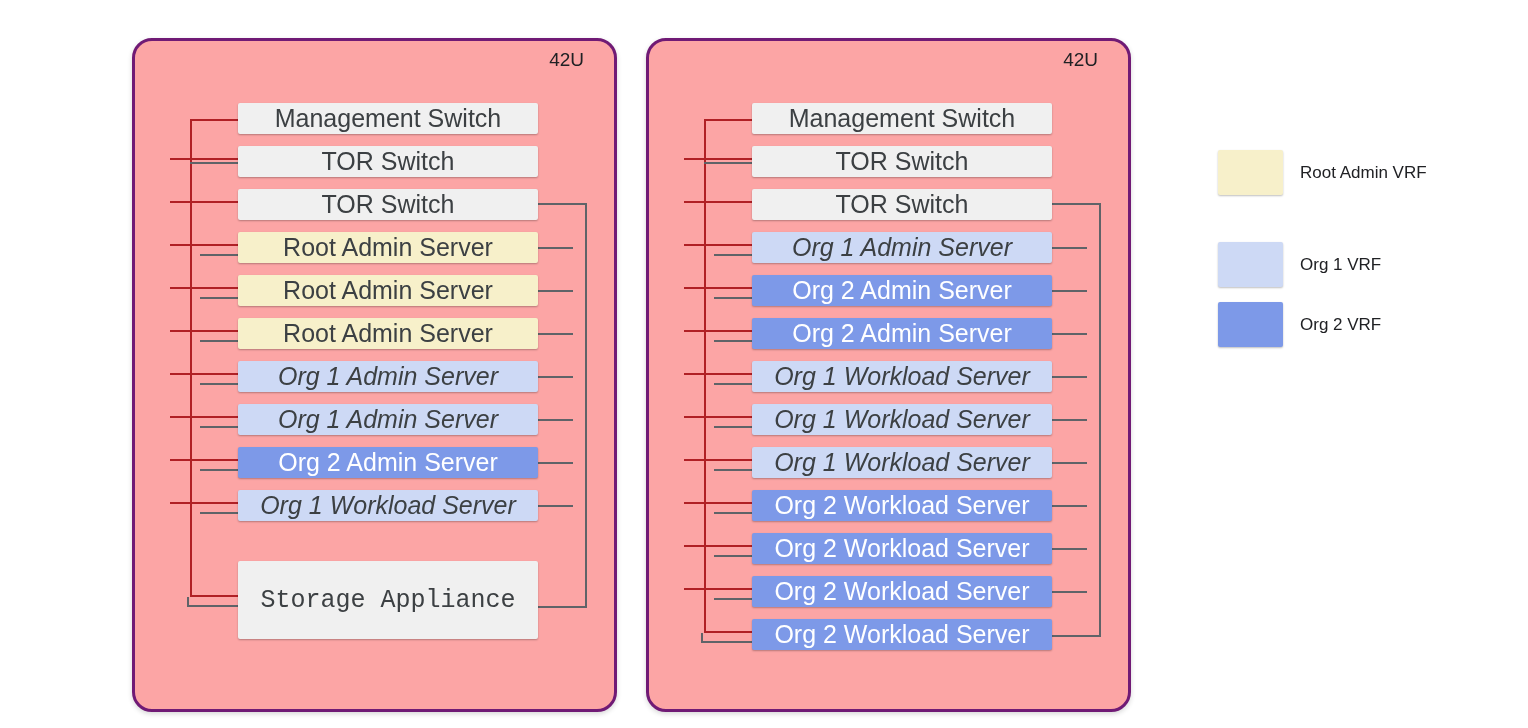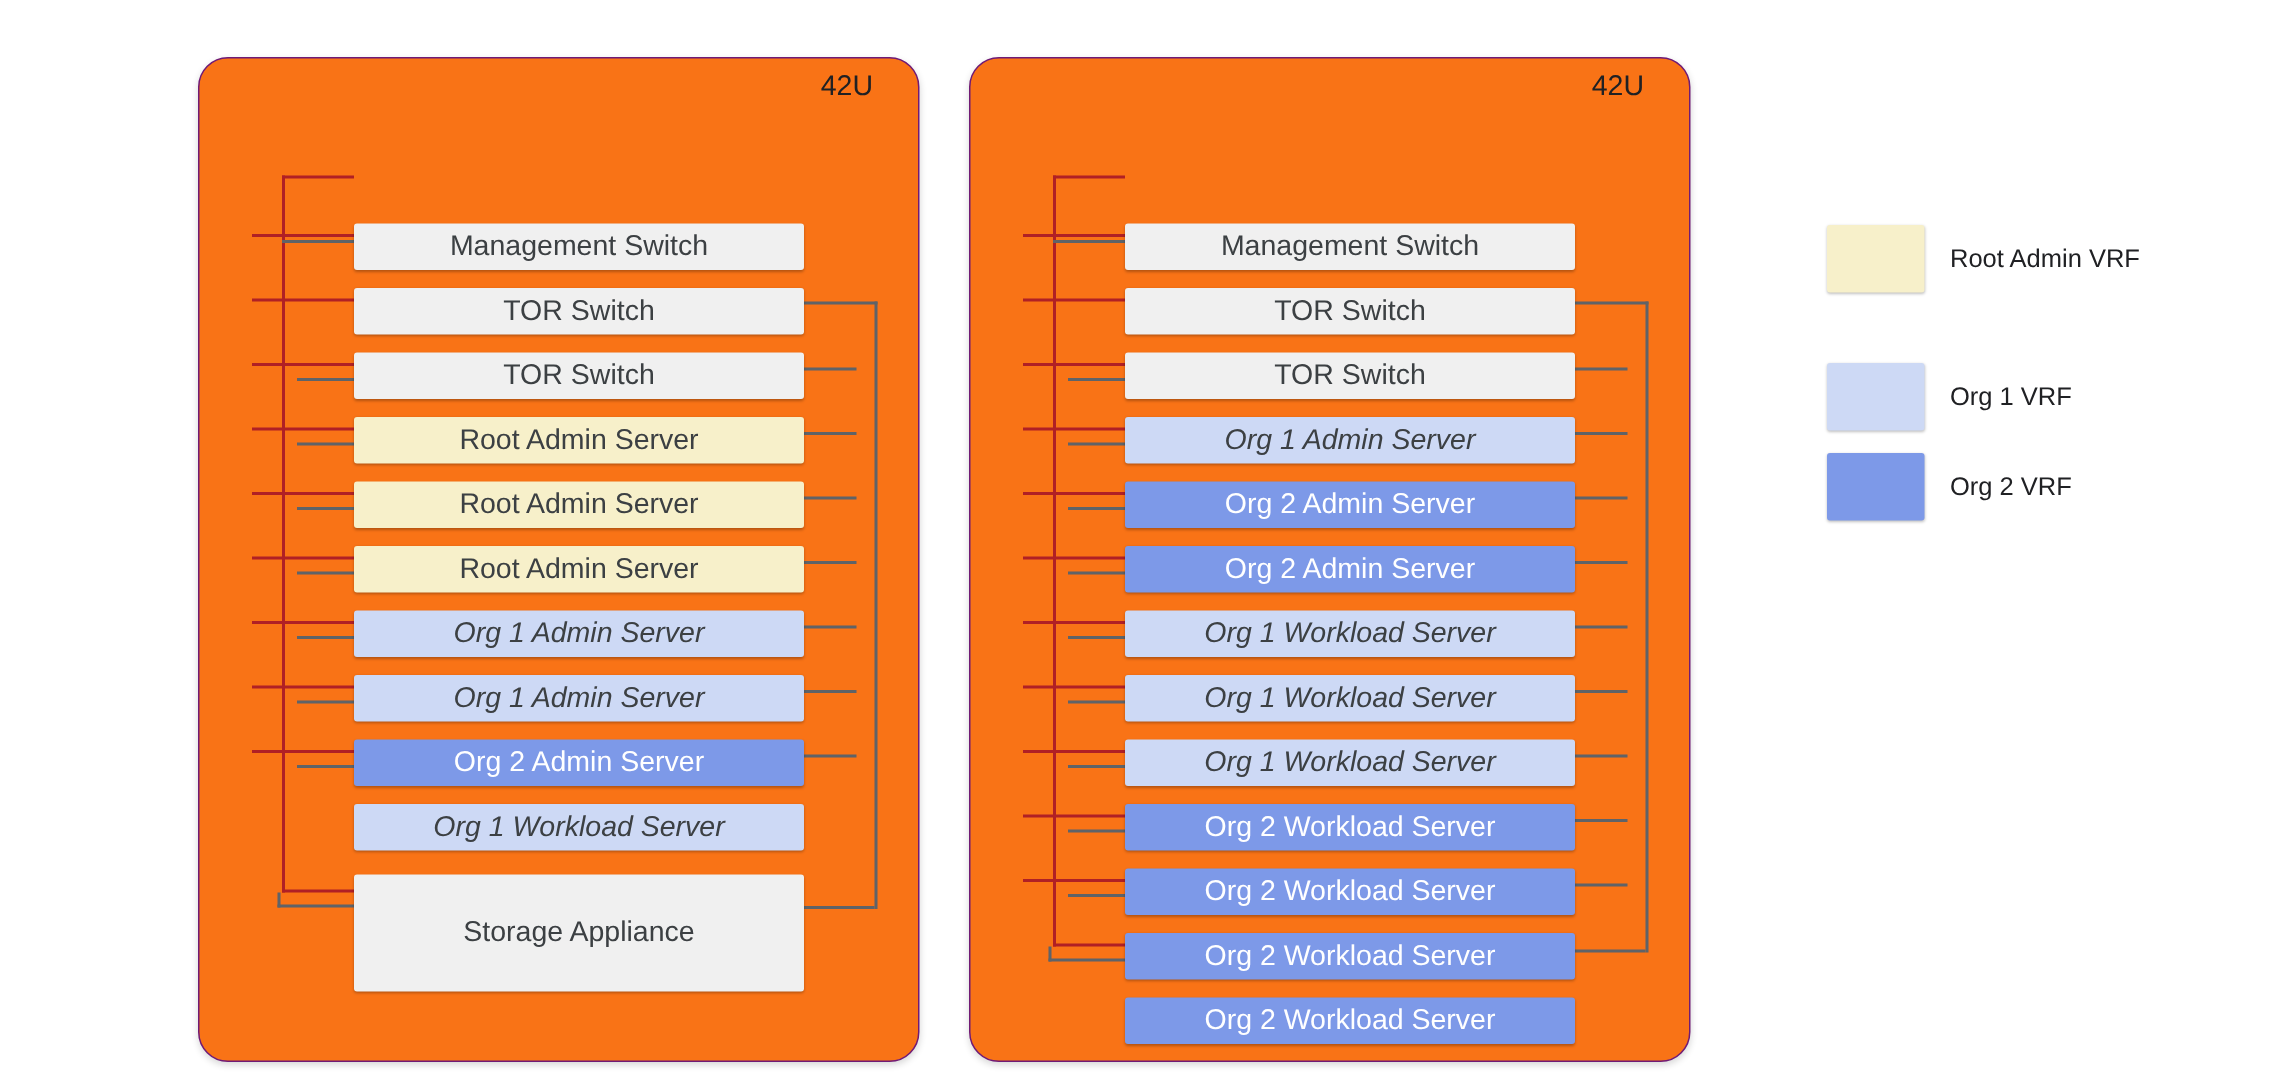--- a/index.html
+++ b/index.html
@@ -1,35 +1,35 @@
 <!DOCTYPE html>
 <html style="--infra: #f0f0f0; --root: #f7f0ca; --org1: #cdd9f5; --org2: #7d99e8; --box-text: #3c4043; --org2-text: #ffffff;"><head>
 <meta charset="utf-8">
 <style>
   html,body{margin:0;padding:0;background:#ffffff;}
   body{font-family:"Liberation Sans","DejaVu Sans",sans-serif;}
   .canvas{position:relative;width:1528px;height:728px;background:#ffffff;overflow:hidden;}
 
-  .rack{position:absolute;width:479px;height:668px;background:#f97316;
-        border:1px solid #701a75;border-radius:20px;
+  .rack{position:absolute;width:479px;height:668px;background:#fca5a5;
+        border:3px solid #701a75;border-radius:20px;
         box-shadow:0 2px 5px rgba(0,0,0,0.16);}
   .rack-0{left:132px;top:38px;}
   .rack-1{left:646px;top:38px;}
 
   .rack-unit{position:absolute;top:8px;right:30px;font-size:19px;color:#202124;}
 
   .node{position:absolute;left:103px;width:300px;height:31px;
         display:flex;align-items:center;justify-content:center;
-        font-size:19px;color:var(--box-text);border-radius:2px;
-        box-shadow:0 1px 2px rgba(0,0,0,0.28);white-space:nowrap;margin-top:48px;}
+        font-size:25px;color:var(--box-text);border-radius:2px;
+        box-shadow:0 1px 2px rgba(0,0,0,0.28);white-space:nowrap;}
   .node.infra{background:var(--infra);}
   .node.root{background:var(--root);}
   .node.org1{background:var(--org1);font-style:italic;}
   .node.org2{background:var(--org2);color:var(--org2-text);}
-  .node.storage{top:496px;height:78px;}
+  .node.storage{top:520px;height:78px;font-family:Liberation Mono, monospace;}
 
   .seg{position:absolute;}
 
   .legend{position:absolute;left:1218px;top:150px;width:300px;height:230px;}
   .legend-item{position:absolute;left:0;display:flex;align-items:center;}
   .legend-swatch{width:65px;height:45px;border-radius:2px;
         box-shadow:0 1px 2px rgba(0,0,0,0.25);}
   .legend-label{margin-left:17px;font-size:17px;color:#202124;white-space:nowrap;}
 </style>
 </head>

